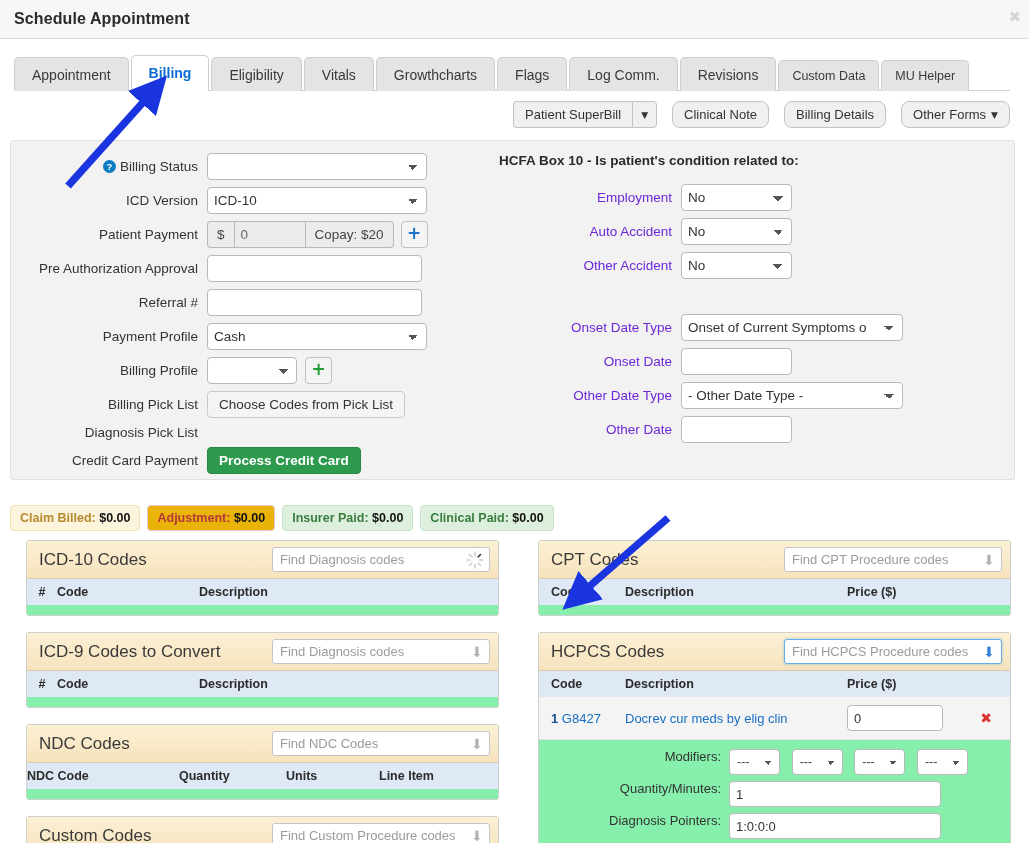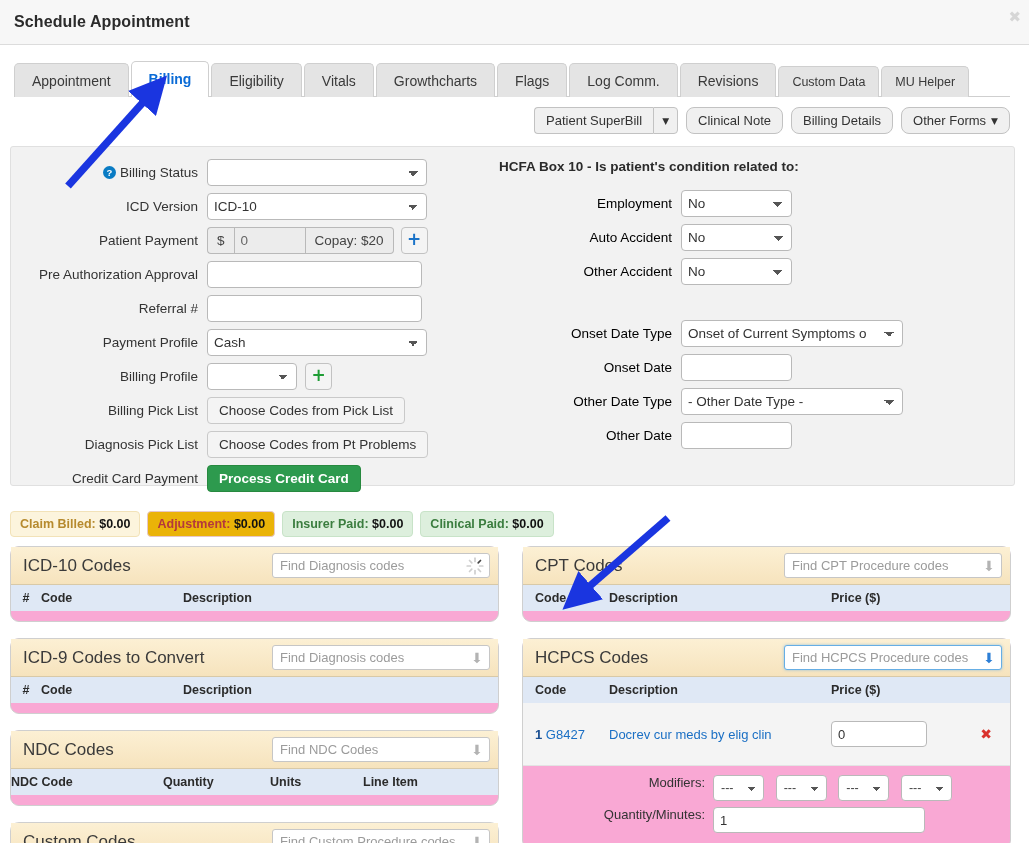--- a/index.html
+++ b/index.html
@@ -9,21 +9,21 @@
     background:#ffffff;
     font-family:"Liberation Sans", sans-serif;
     font-size:13px;
     color:#333;
     position:relative;
     overflow:hidden;
   }
 
   
   #titlebar {
-    height:45px;
+    height:39px;
     background:#f7f7f7;
     border-bottom:1px solid #dcdcdc;
     display:flex; align-items:center;
     padding:0 14px;
     position:relative;
   }
   #titlebar .title { font-size:16px; font-weight:bold; color:#2b2b2b; letter-spacing:.1px; }
   #close-x {
     position:absolute; right:8px; top:10px;
     color:#d6d6d6; font-size:15px; line-height:1; cursor:pointer;
@@ -59,21 +59,21 @@
     background:#ffffff;
     color:#0a6bd6; font-weight:bold;
     border-color:#cfcfcf;
     height:36px; line-height:35px;
   }
 
   
   #toolbar {
     display:flex; justify-content:flex-end; align-items:center;
     padding:10px 19px 0 0;
-    gap:8px;
+    gap:15px;
   }
   .btn {
     background:#f0f0f0;
     border:1px solid #c2c2c2;
     border-radius:8px;
     height:27px;
     padding:0 11px;
     font-size:13px;
     color:#333;
     display:inline-flex; align-items:center;
@@ -162,37 +162,37 @@
     display:inline-flex; align-items:center; cursor:pointer;
   }
   .greenbtn {
     background:#2d9a4e; border:1px solid #27893f; border-radius:4px;
     color:#fff; font-size:13.5px; font-weight:bold;
     height:27px; padding:0 11px; display:inline-flex; align-items:center;
     cursor:pointer;
   }
 
   .hcfa-title { font-size:13.5px; font-weight:bold; color:#2b2b2b; margin:0 0 16px 18px; }
-  .flabel-r { width:200px; text-align:right; padding-right:9px; font-size:13.5px; color:#000000; }
+  .flabel-r { width:200px; text-align:right; padding-right:9px; font-size:13.5px; color:#6d28d9; }
 
   
   #badges { display:flex; gap:7px; margin:25px 0 0 10px; }
   .badge {
     border-radius:4px; padding:5px 9px; font-size:12.5px; font-weight:bold;
     border:1px solid transparent; white-space:nowrap;
   }
   .badge .amt { color:#111; }
   .badge.warn  { background:#fcf4dd; border-color:#f2e2b8; color:#b68a2e; }
   .badge.danger{ background:#eab308; border-color:#e6c7c7; color:#b4393c; }
   .badge.ok    { background:#ddefdd; border-color:#c8e3c8; color:#3b7d3f; }
 
   
   #codes { display:flex; margin:9px 14px 0 10px; gap:23px; }
   #codes .col { width:489px; }
-  .panel { border:1px solid #cfcfcf; border-radius:9px; margin-bottom:16px; background:#f9a8d4; }
+  .panel { border:1px solid #cfcfcf; border-radius:3px; margin-bottom:16px; background:#86efac;margin-left:16px; }
   .panel-head {
     background:linear-gradient(#fcf0d4,#f6e3bd);
     display:flex; align-items:center; justify-content:space-between;
     padding:6px 8px 6px 12px;
     border-bottom:1px solid #d8c9a8;
   }
   .panel-title { font-size:17px; color:#3a3a3a; font-family:"Liberation Sans", sans-serif; }
   .searchbox {
     position:relative; width:218px;
     background:#fff; border:1px solid #c6c6c6; border-radius:3px;
@@ -205,21 +205,21 @@
     color:#b3b3b3; font-family:"DejaVu Sans",sans-serif;
   }
   .dl-arrow.blue { color:#2d7fd6; }
   .spinner { position:absolute; right:4px; top:2px; width:20px; height:20px; }
 
   .thead {
     display:flex; background:#dfe8f5; font-size:12.5px; font-weight:bold; color:#2b2b2b;
     padding:6px 0 6px 0;
   }
   .panel-body { min-height:10px; }
-  .trow { display:flex; align-items:center; font-size:13px; padding:18px 0; background:#f4f4f4; }
+  .trow { display:flex; align-items:center; font-size:13px; padding:8px 0; background:#f4f4f4; }
   .link { color:#1a6fc4; }
   .bold-blue { color:#1a4f91; font-weight:bold; }
 
   .subrow { display:flex; padding:3px 0; }
   .sublabel { width:190px; text-align:right; padding-right:8px; font-size:13px; color:#333; }
   .modsel {
     -webkit-appearance:none; appearance:none;
     width:51px; height:26px; border:1px solid #b9b9b9; border-radius:4px; background:#fff;
     font-size:12.5px; color:#444; padding:0 16px 0 7px; margin-right:8px;
     font-family:"Liberation Sans",sans-serif;
@@ -325,21 +325,20 @@
       </div>
     </div>
 
     <div class="frow">
       <div class="flabel">Billing Pick List</div>
       <div class="fctl"><div class="pickbtn">Choose Codes from Pick List</div></div>
     </div>
 
     <div class="frow">
       <div class="flabel">Diagnosis Pick List</div>
-      <div class="fctl"><div class="pickbtn">Choose Codes from Pt Problems</div></div>
     </div>
 
     <div class="frow">
       <div class="flabel">Credit Card Payment</div>
       <div class="fctl"><div class="greenbtn">Process Credit Card</div></div>
     </div>
   </div>
 
   <div class="fcol-right">
     <div class="hcfa-title">HCFA Box 10 - Is patient's condition related to:</div>
@@ -525,20 +524,24 @@
               <select class="modsel"><option>---</option></select>
               <select class="modsel"><option>---</option></select>
               <select class="modsel"><option>---</option></select>
               <select class="modsel"><option>---</option></select>
             </div>
           </div>
           <div class="subrow">
             <div class="sublabel">Quantity/Minutes:</div>
             <input class="subinp" value="1" style="">
           </div>
+          <div class="subrow">
+            <div class="sublabel">Diagnosis Pointers:</div>
+            <input class="subinp" value="1:0:0:0" style="">
+          </div>
         </div>
       </div>
     </div>
   </div>
 </div>
 
 <svg id="arrows">
   <defs>
     <marker id="ah" markerWidth="5" markerHeight="5" refX="2.6" refY="2.5" orient="auto">
       <path d="M0,0 L5,2.5 L0,5 Z" fill="#1a35e0"></path>

